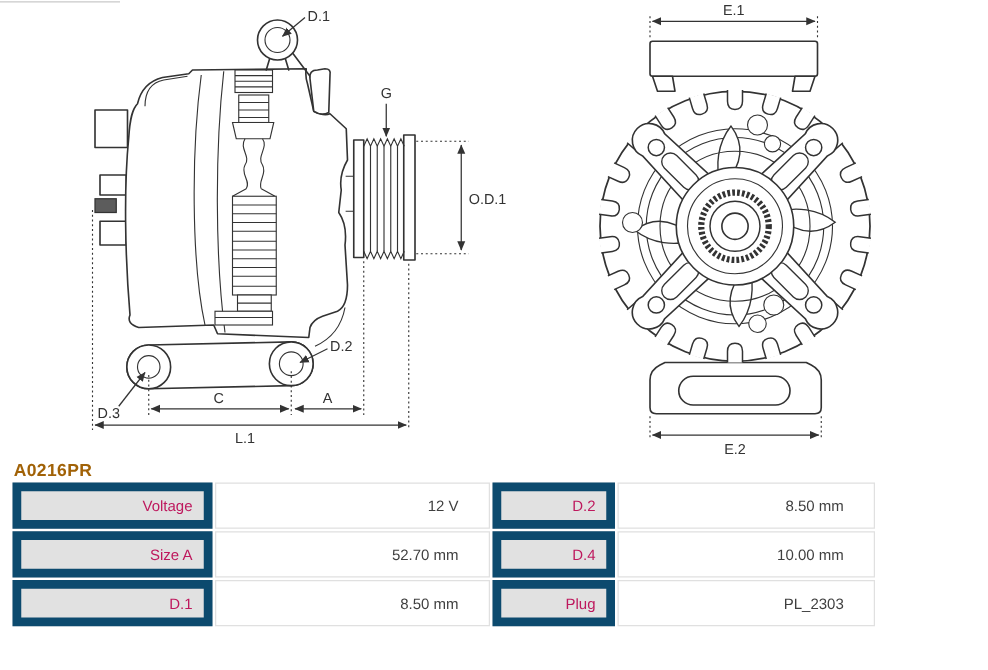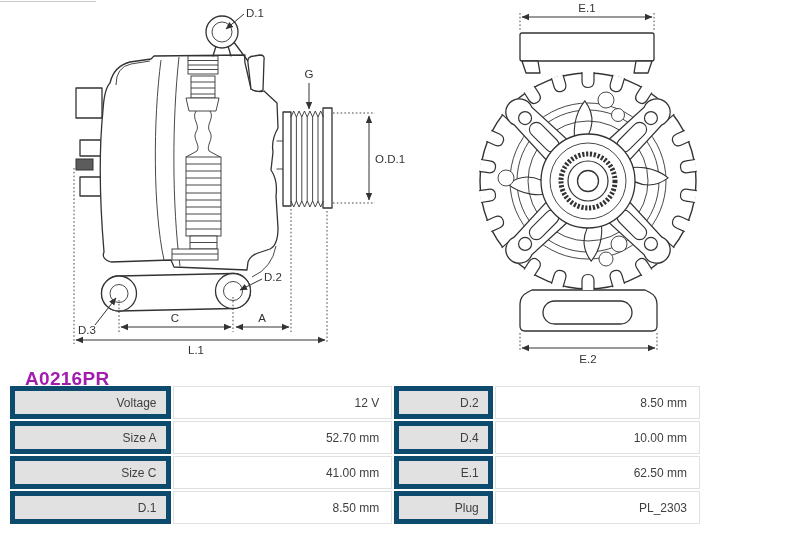--- a/index.html
+++ b/index.html
@@ -1,27 +1,27 @@
 <!DOCTYPE html>
 <html><head>
 <meta charset="utf-8">
 <style>
   html,body{margin:0;padding:0;background:#fff;}
   .page{position:relative;width:702px;height:536px;background:#fff;overflow:hidden;
         font-family:"Liberation Sans",sans-serif;}
   .artifact{position:absolute;left:0;top:1px;width:96px;height:1px;background:#c9c9c9;}
   .diagram-svg{position:absolute;left:0;top:0;}
-  .part-number{position:absolute;left:25px;top:368px;font-size:19px;font-weight:700;
-               letter-spacing:.3px;color:#a21caf;}
+  .part-number{position:absolute;left:11px;top:368px;font-size:14px;font-weight:700;
+               letter-spacing:.3px;color:#a16207;}
   table.spec{position:absolute;left:8px;top:384px;border-collapse:separate;border-spacing:2px;
              table-layout:fixed;}
   table.spec td{height:21px;font-size:12px;vertical-align:middle;text-align:right;
                 white-space:nowrap;overflow:hidden;}
-  td.lbl{background:#e1e1e1;border:5px solid #0c4a6e;color:#404040;padding-right:9px;}
-  td.val{background:#ffffff;border:1px solid #e0e0e0;color:#3f3f3f;padding-right:12px;}
+  td.lbl{background:#e1e1e1;border:7px solid #0c4a6e;color:#be185d;padding-right:9px;}
+  td.val{background:#ffffff;border:1px solid #e0e0e0;color:#3f3f3f;padding-right:24px;}
   col.c1{width:178px}col.c2{width:246px}col.c3{width:108px}col.c4{width:229px}
   
   .ln{stroke:#333;stroke-width:1.3;fill:none;stroke-linejoin:round;stroke-linecap:round}
   .lnw{stroke:#333;stroke-width:1.3;fill:#fff;stroke-linejoin:round}
   .thin{stroke:#333;stroke-width:0.9;fill:none}
   .thinw{stroke:#333;stroke-width:0.9;fill:#fff}
   .dot{stroke:#333;stroke-width:0.9;stroke-dasharray:1.6 2.2;fill:none}
   .dim{stroke:#333;stroke-width:1;fill:none}
   .dk{fill:#5c5c5c;stroke:#333;stroke-width:1}
   .dtxt{font-size:11.5px;fill:#333}
@@ -221,26 +221,20 @@
         <td class="lbl">D.2</td>
         <td class="val">8.50 mm</td>
       </tr>
       <tr>
         <td class="lbl">Size A</td>
         <td class="val">52.70 mm</td>
         <td class="lbl">D.4</td>
         <td class="val">10.00 mm</td>
       </tr>
       <tr>
-        <td class="lbl">Size C</td>
-        <td class="val">41.00 mm</td>
-        <td class="lbl">E.1</td>
-        <td class="val">62.50 mm</td>
-      </tr>
-      <tr>
         <td class="lbl">D.1</td>
         <td class="val">8.50 mm</td>
         <td class="lbl">Plug</td>
         <td class="val">PL_2303</td>
       </tr>
     </tbody>
   </table>
 </div>
 
 </body></html>

